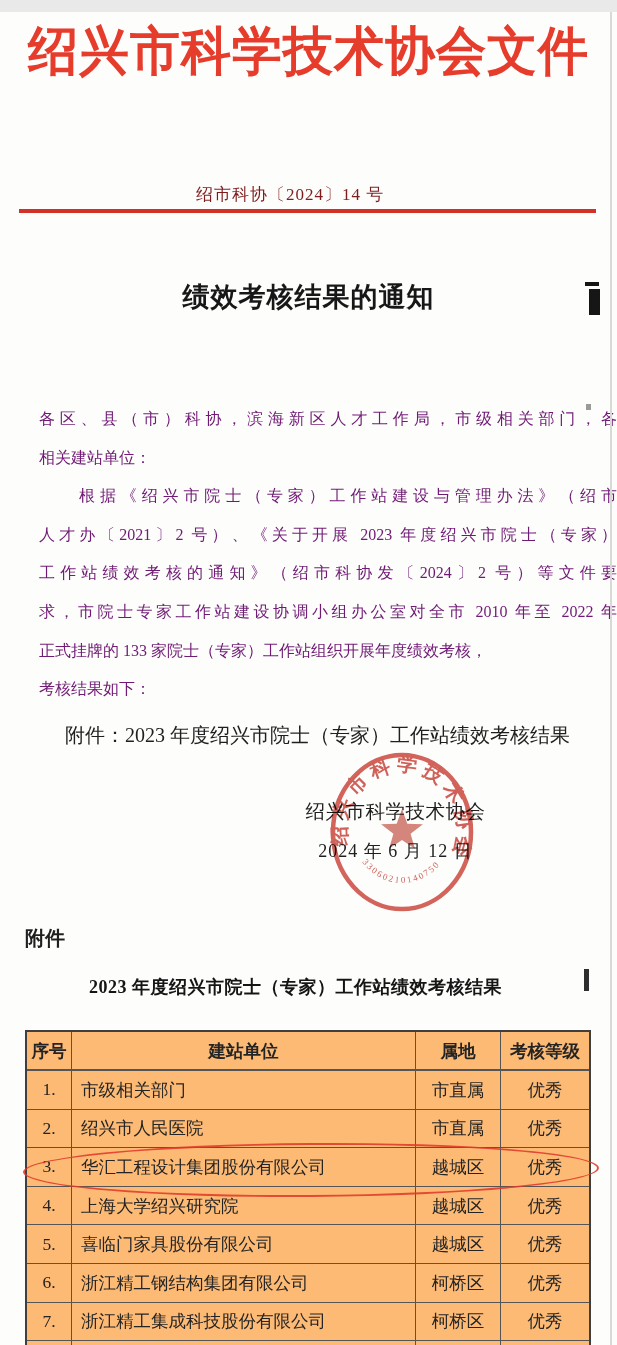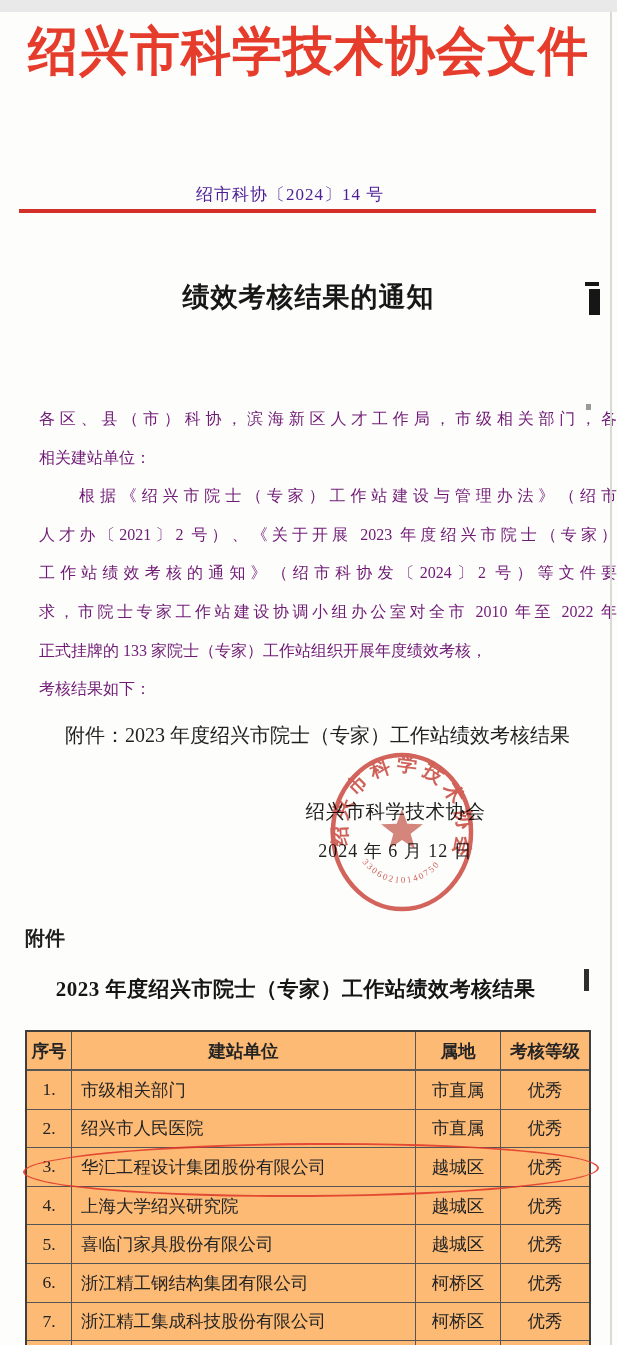--- a/index.html
+++ b/index.html
@@ -19,21 +19,21 @@
     text-align:center;
     font-size:50px;font-weight:900;
     letter-spacing:1px;
     color:#e63c2c;
     transform:scaleY(1.05);
     white-space:nowrap;
   }
   .doc-number{
     top:171px;left:0;width:580px;
     text-align:center;
-    font-size:17px;color:#4c1d95;
+    font-size:17px;color:#7f1d1d;
     letter-spacing:1px;
   }
   .red-rule{
     top:197px;left:19px;width:577px;height:4px;
     background:#d23029;
   }
   .notice-title{
     top:264px;left:0;width:617px;
     text-align:center;
     font-size:27px;font-weight:700;
@@ -76,21 +76,21 @@
     opacity:0.9;
   }
   .attach-label{
     top:913px;left:25px;
     font-size:20px;font-weight:700;
     font-family:"Liberation Sans","DejaVu Sans",sans-serif;
   }
   .table-title{
     top:963px;left:0;width:591px;
     text-align:center;
-    font-size:21px;font-weight:700;
+    font-size:18px;font-weight:700;
     letter-spacing:0.5px;color:#151515;
   }
   .tbl{
     top:1018px;left:25px;width:566px;
     border:2px solid #3f3f3f;
     box-sizing:border-box;
     font-size:17.5px;color:#242424;
     background:#fdba74;
   }
   .trow{

